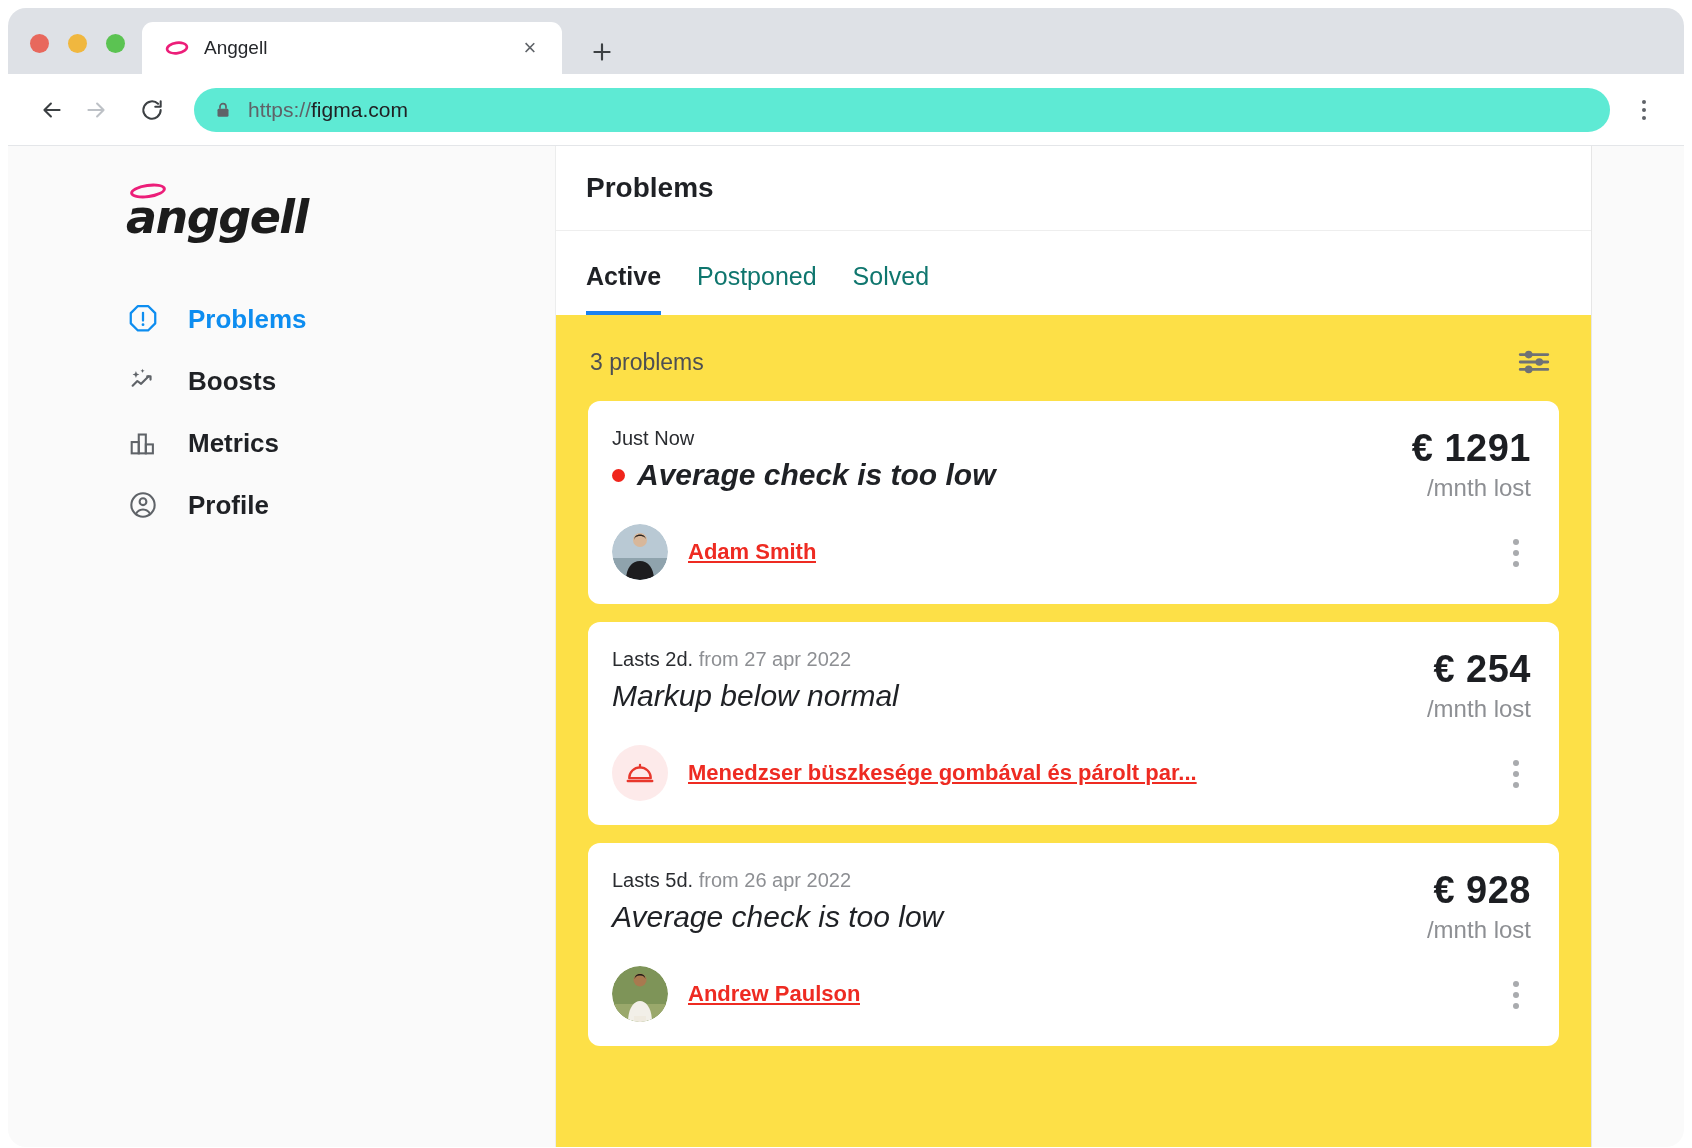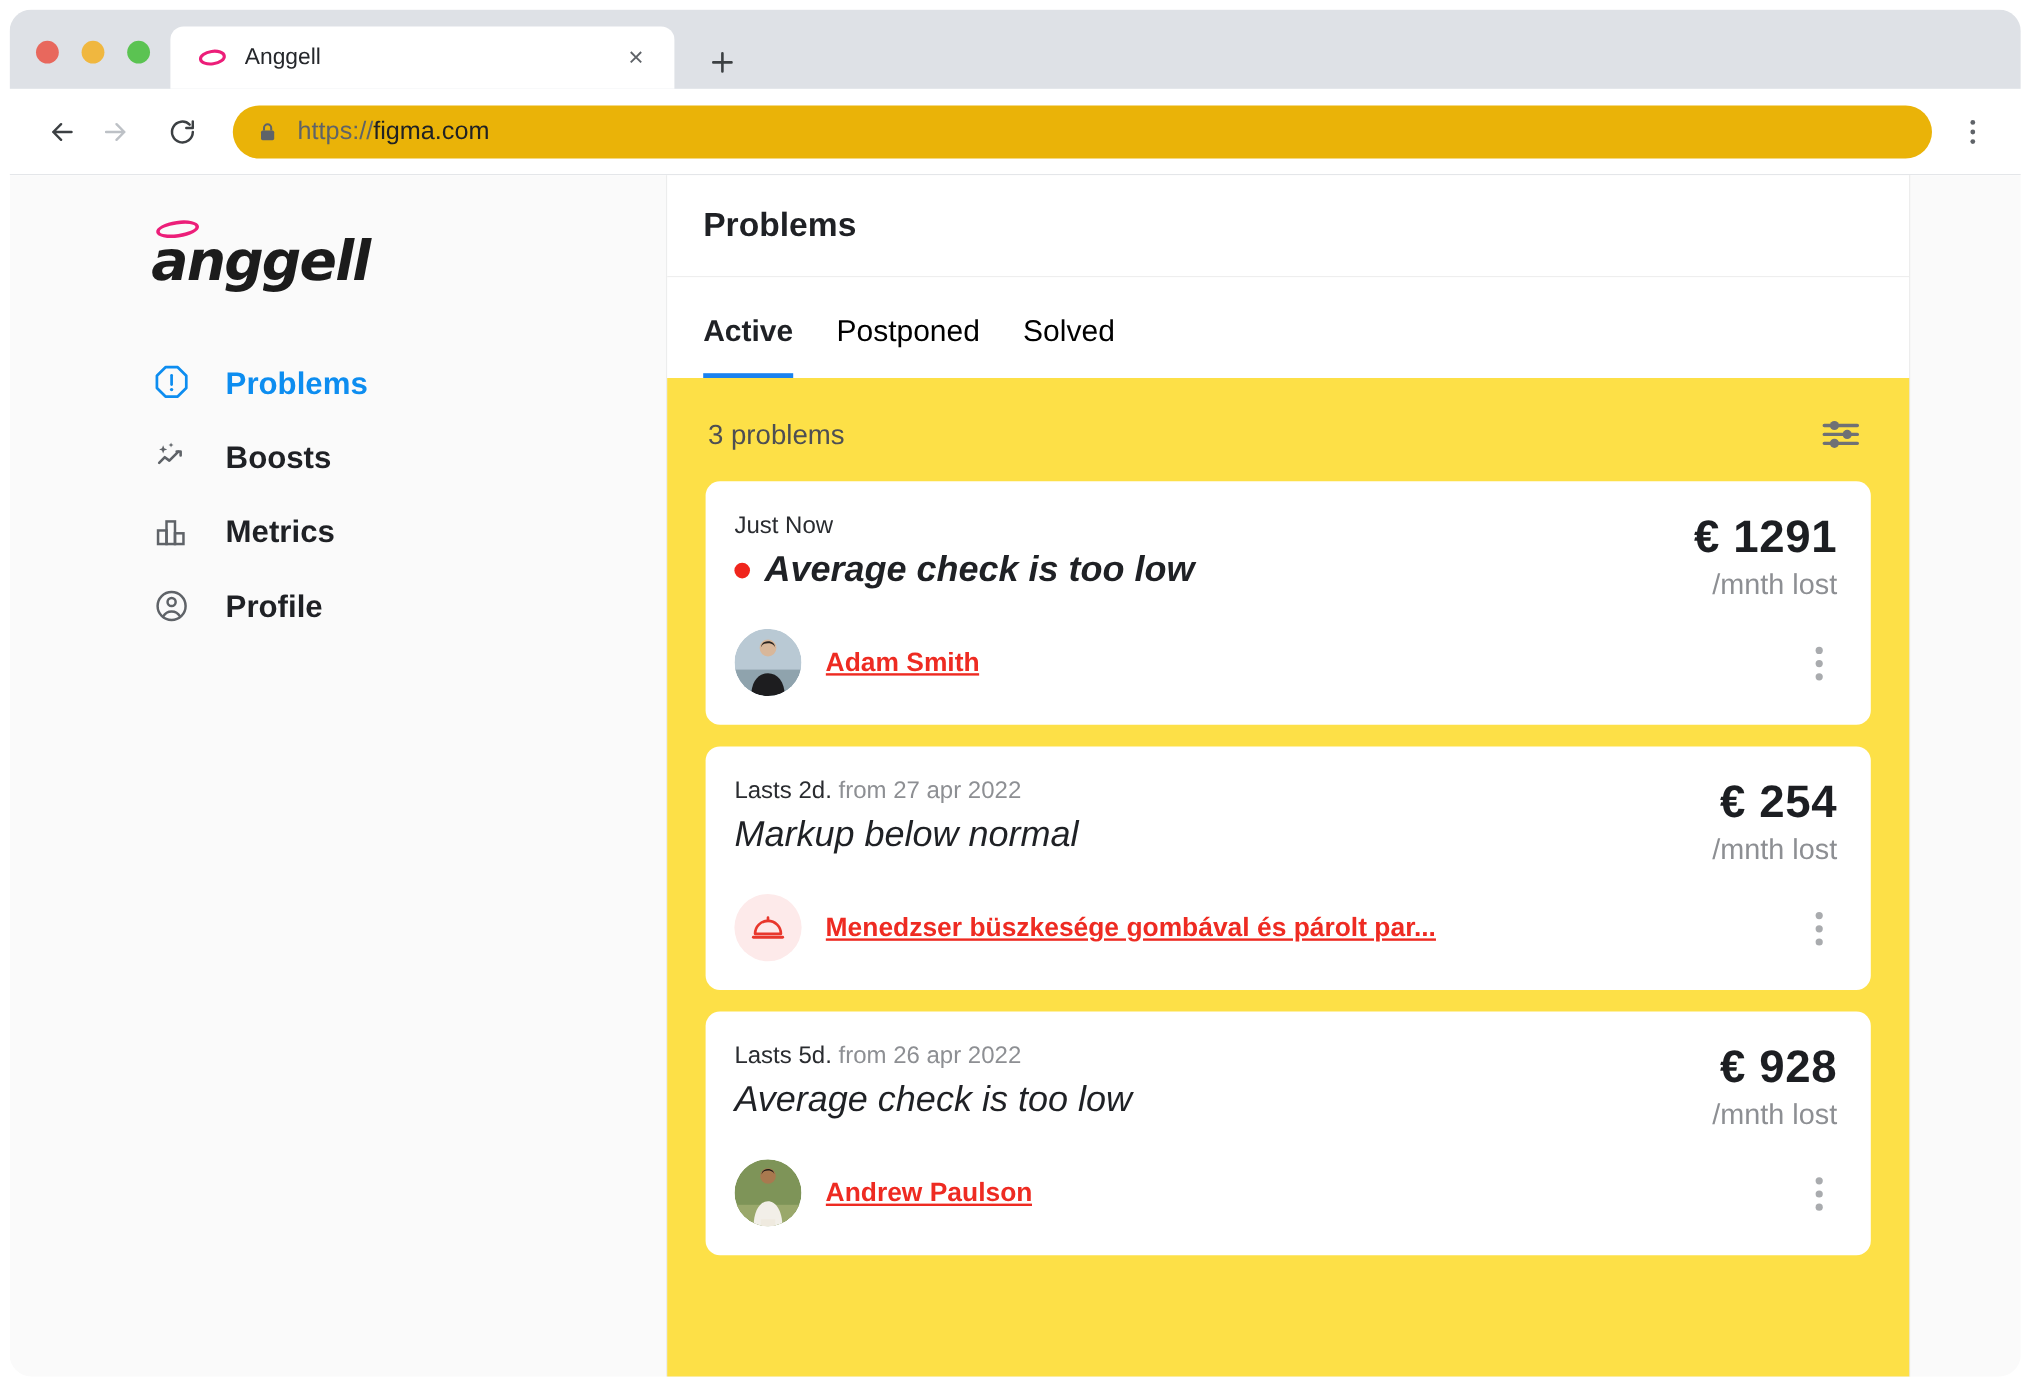--- a/index.html
+++ b/index.html
@@ -99,21 +99,21 @@
     display: flex; align-items: center; justify-content: center;
     color: #3c4043;
     flex: 0 0 44px;
   }
   .nav-btn.disabled { color: #bdc1c6; }
   .nav-btn.reload { margin-left: 12px; }
   .omnibox {
     flex: 1;
     height: 44px;
     margin-left: 20px;
-    background: #eab308;
+    background: #5eead4;
     border-radius: 22px;
     display: flex;
     align-items: center;
     padding: 0 20px;
   }
   .lock-icon { width: 18px; height: 18px; flex: 0 0 18px; display:flex; align-items:center; justify-content:center; }
   .url {
     margin-left: 16px;
     font-size: 21px;
     color: #5f6368;
@@ -211,21 +211,21 @@
   .tabs-bar {
     background: #ffffff;
     display: flex;
     align-items: flex-end;
     padding-left: 30px;
     gap: 36px;
     height: 84px;
   }
   .tab-item {
     font-size: 25px;
-    color: #000000;
+    color: #0f766e;
     padding-bottom: 20px;
     border-bottom: 4px solid transparent;
     cursor: pointer;
   }
   .tab-item.active {
     color: #1f2125;
     font-weight: bold;
     border-bottom-color: #1a82f0;
   }
 

